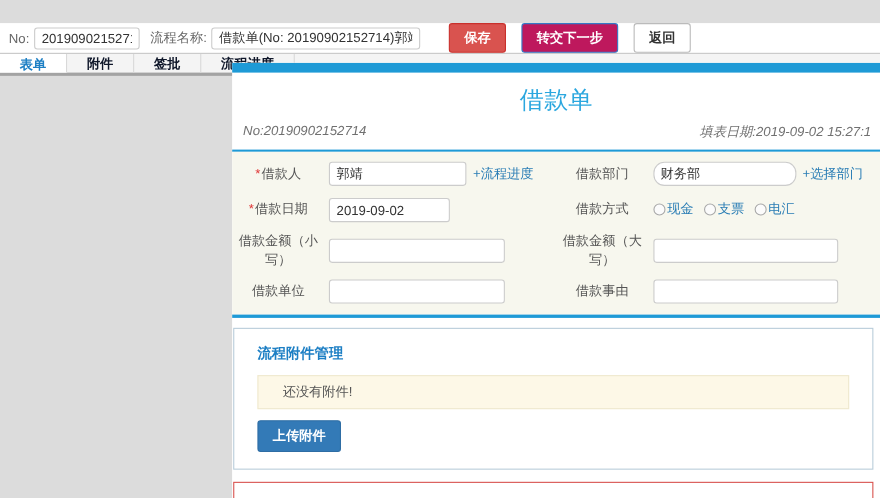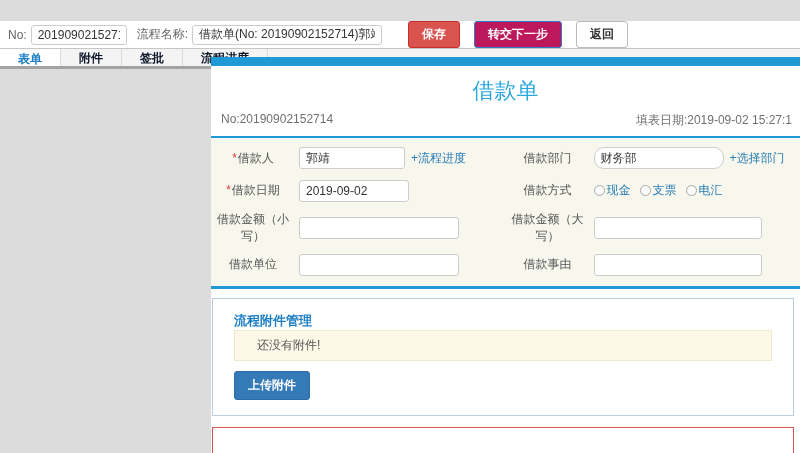--- a/index.html
+++ b/index.html
@@ -29,52 +29,52 @@
   .btn-next { background:#be185d; border-color:#3578c6; color:#fff; margin-left:14px; }
   .btn-back { background:#fff; border-color:#bbb; color:#333; margin-left:14px; }
 
   
   .content { position:absolute; top:57px; left:211px; right:0; bottom:0;
     background:#fff; overflow:hidden; }
   .blue-bar-top { height:9px; background:#1e9ad6; }
   .form-title { text-align:center; color:#2ba7df; font-size:22px;
     padding:10px 0 6px; }
   .no-row { display:flex; justify-content:space-between; font-size:12px;
-    color:#707070; padding:0 8px 7px 10px; white-space:nowrap; }
+    color:#707070; padding:0 8px 7px 10px; white-space:nowrap;font-style:italic; }
   .blue-line { height:2px; background:#1e9ad6; }
   .blue-bar-bottom { height:3px; background:#1e9ad6; }
 
   
   .form-grid { background:#f7f7ee; display:grid;
     grid-template-columns:1fr 1fr; padding:4px 0 6px; }
   .fcell { display:flex; align-items:center; }
   .r1 { min-height:32px; } .r2 { min-height:33px; }
   .r3 { min-height:42px; } .r4 { min-height:31px; }
   .flabel { width:82px; flex-shrink:0; text-align:center; font-size:12px;
     color:#555; line-height:17px; padding-left:2px; }
   .req { color:#e03a3a; margin-right:1px; }
   .fctrl { flex:1; display:flex; align-items:center; gap:6px; padding:4px 6px; }
   .f-input { height:22px; border:1px solid #ccc; border-radius:3px;
     padding:0 6px; font-size:12px; color:#333; background:#fff;
     font-family:"Liberation Sans",sans-serif; }
-  .w-borrower { width:106px; } .w-dept { width:130px;border-radius:10px; } .w-date { width:110px; }
+  .w-borrower { width:125px; } .w-dept { width:130px;border-radius:10px; } .w-date { width:110px; }
   .w-lower { width:160px; } .w-upper { width:168px; }
   .w-unit  { width:160px; } .w-reason { width:168px; }
   .flink { color:#2a7db5; font-size:12px; text-decoration:none; white-space:nowrap; }
   .radio-group { display:flex; align-items:center; gap:9px; }
   .radio-opt { display:flex; align-items:center; gap:2px; cursor:pointer; }
   .radio-circle { width:11px; height:11px; border:1px solid #a9a9a9;
     border-radius:50%; background:#fbfbfb; display:inline-block; }
   .radio-label { color:#2a7db5; font-size:12px; }
 
   
   .attach-box { margin:9px 6px 11px 1px; border:1px solid #b9cdda;
     background:#fff; padding:13px 21px 15px; }
   .attach-title { font-size:13px; font-weight:bold; color:#1d7fc4; }
-  .attach-alert { margin-top:0; background:#fdf8e7; border:1px solid #efe8cf;
+  .attach-alert { margin-top:11px; background:#fdf8e7; border:1px solid #efe8cf;
     padding:6px 22px; font-size:12px; color:#555; }
   .upload-btn { margin-top:10px; display:inline-block; background:#337ab7;
     border:1px solid #2e6da4; color:#fff; font-size:12px; font-weight:bold;
     padding:5px 13px; border-radius:3px; cursor:pointer; }
 
   
   .approve-box { margin:0 6px 0 1px; border:1px solid #d9534f;
     background:#fff; padding:13px 21px; height:220px; }
 </style>
 </head>

